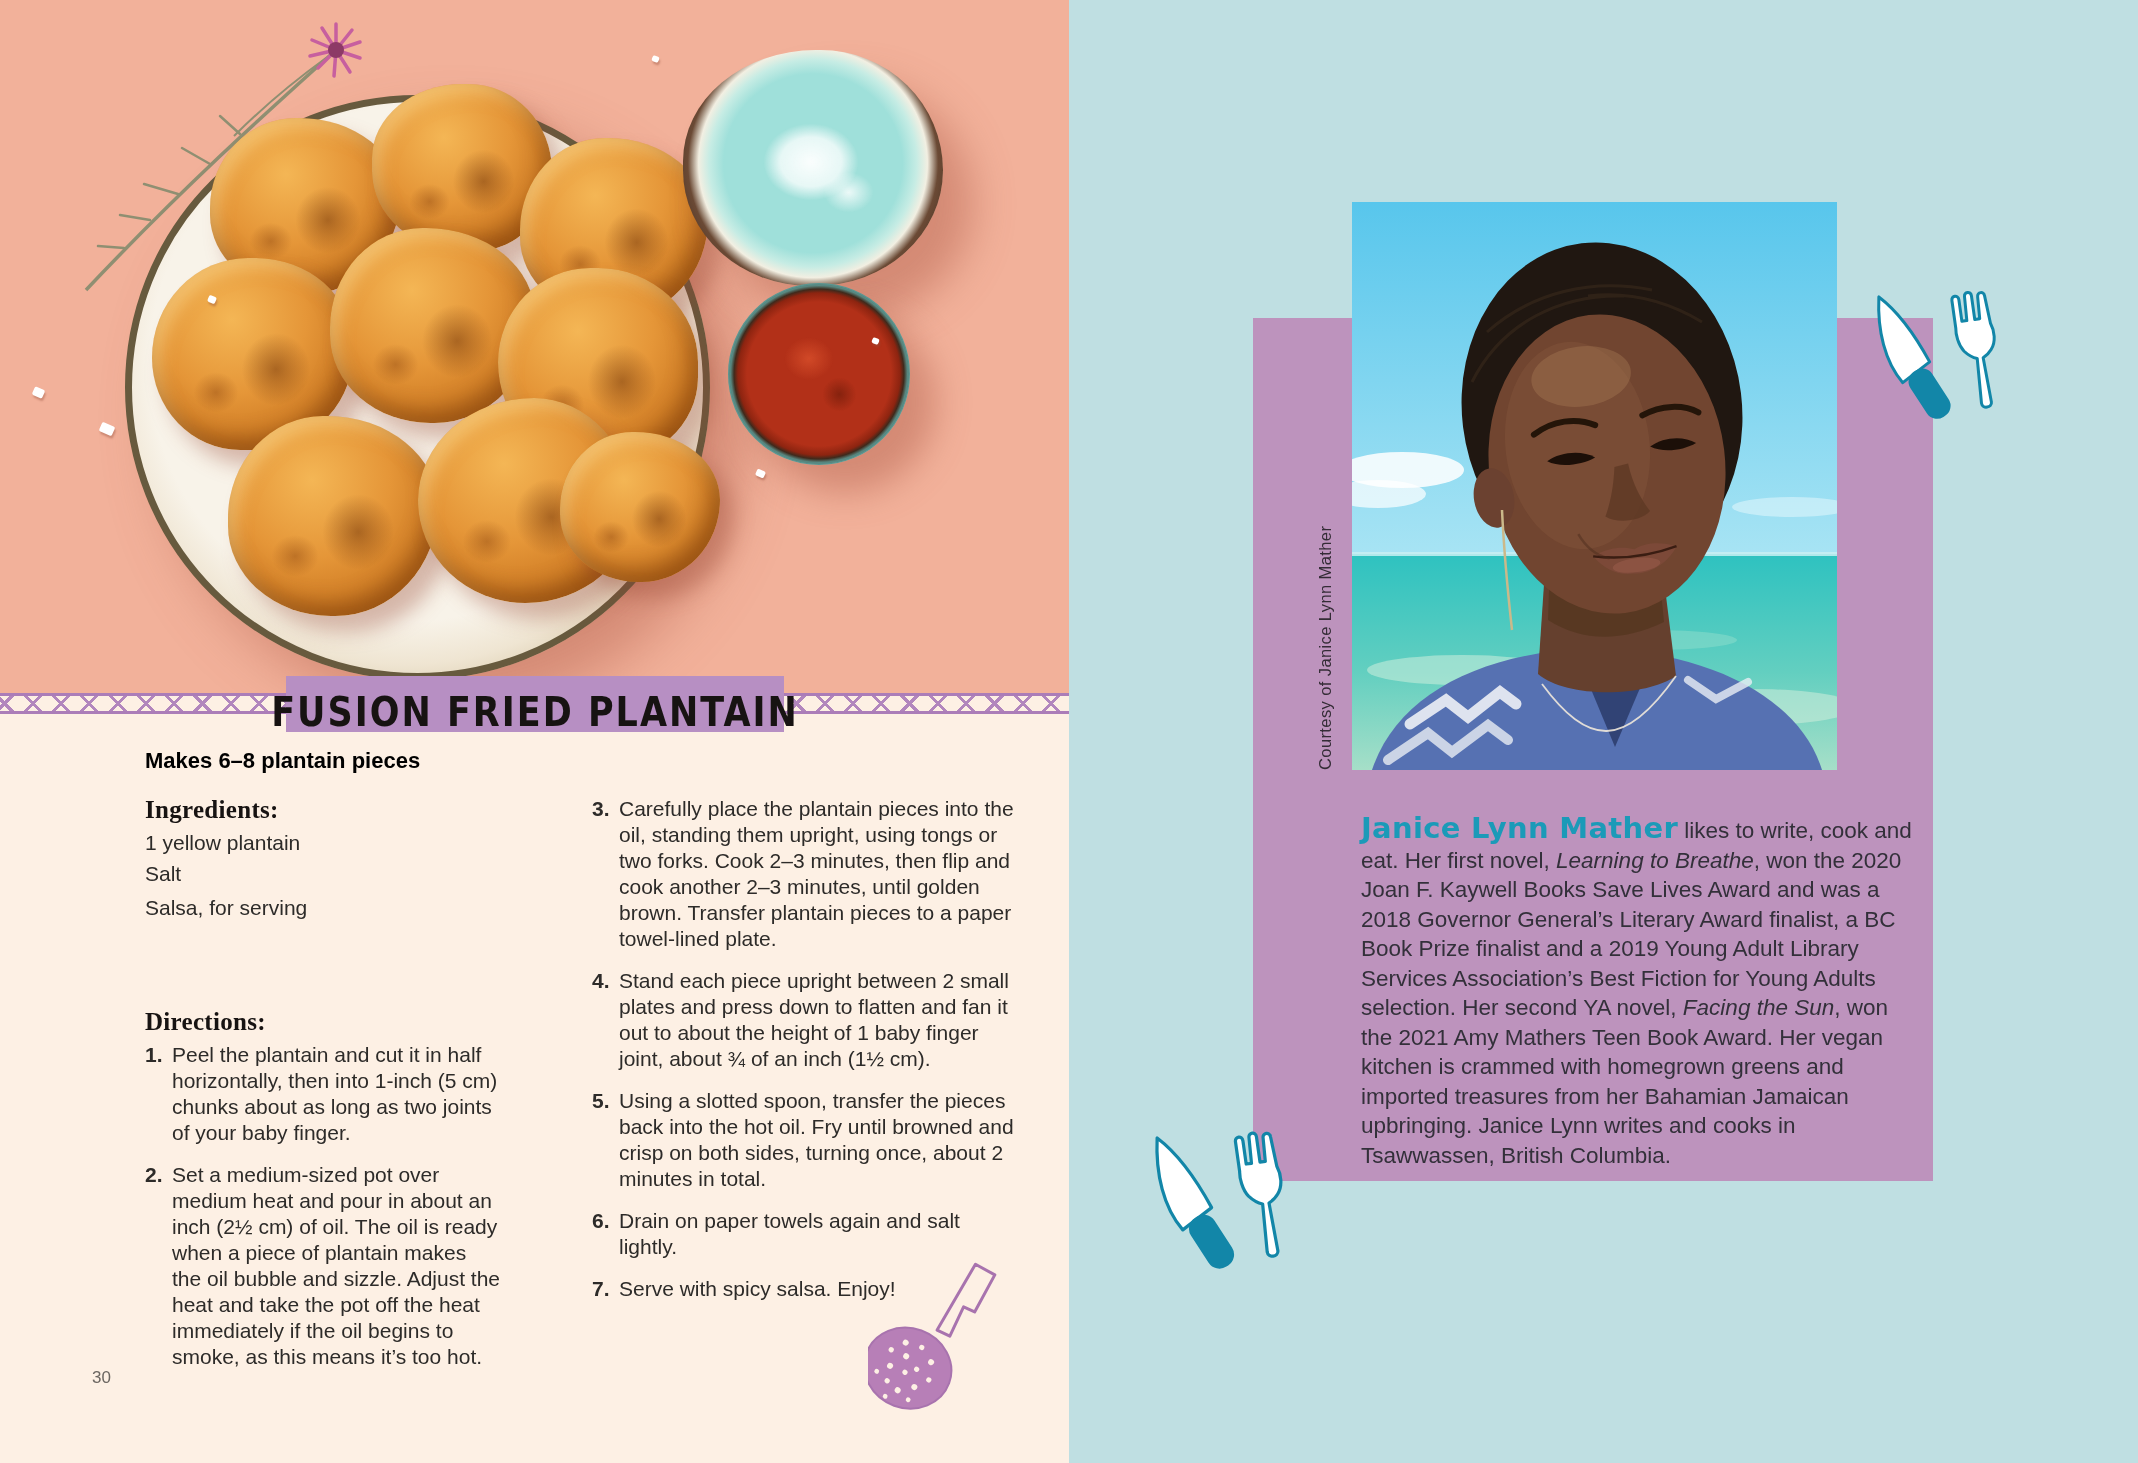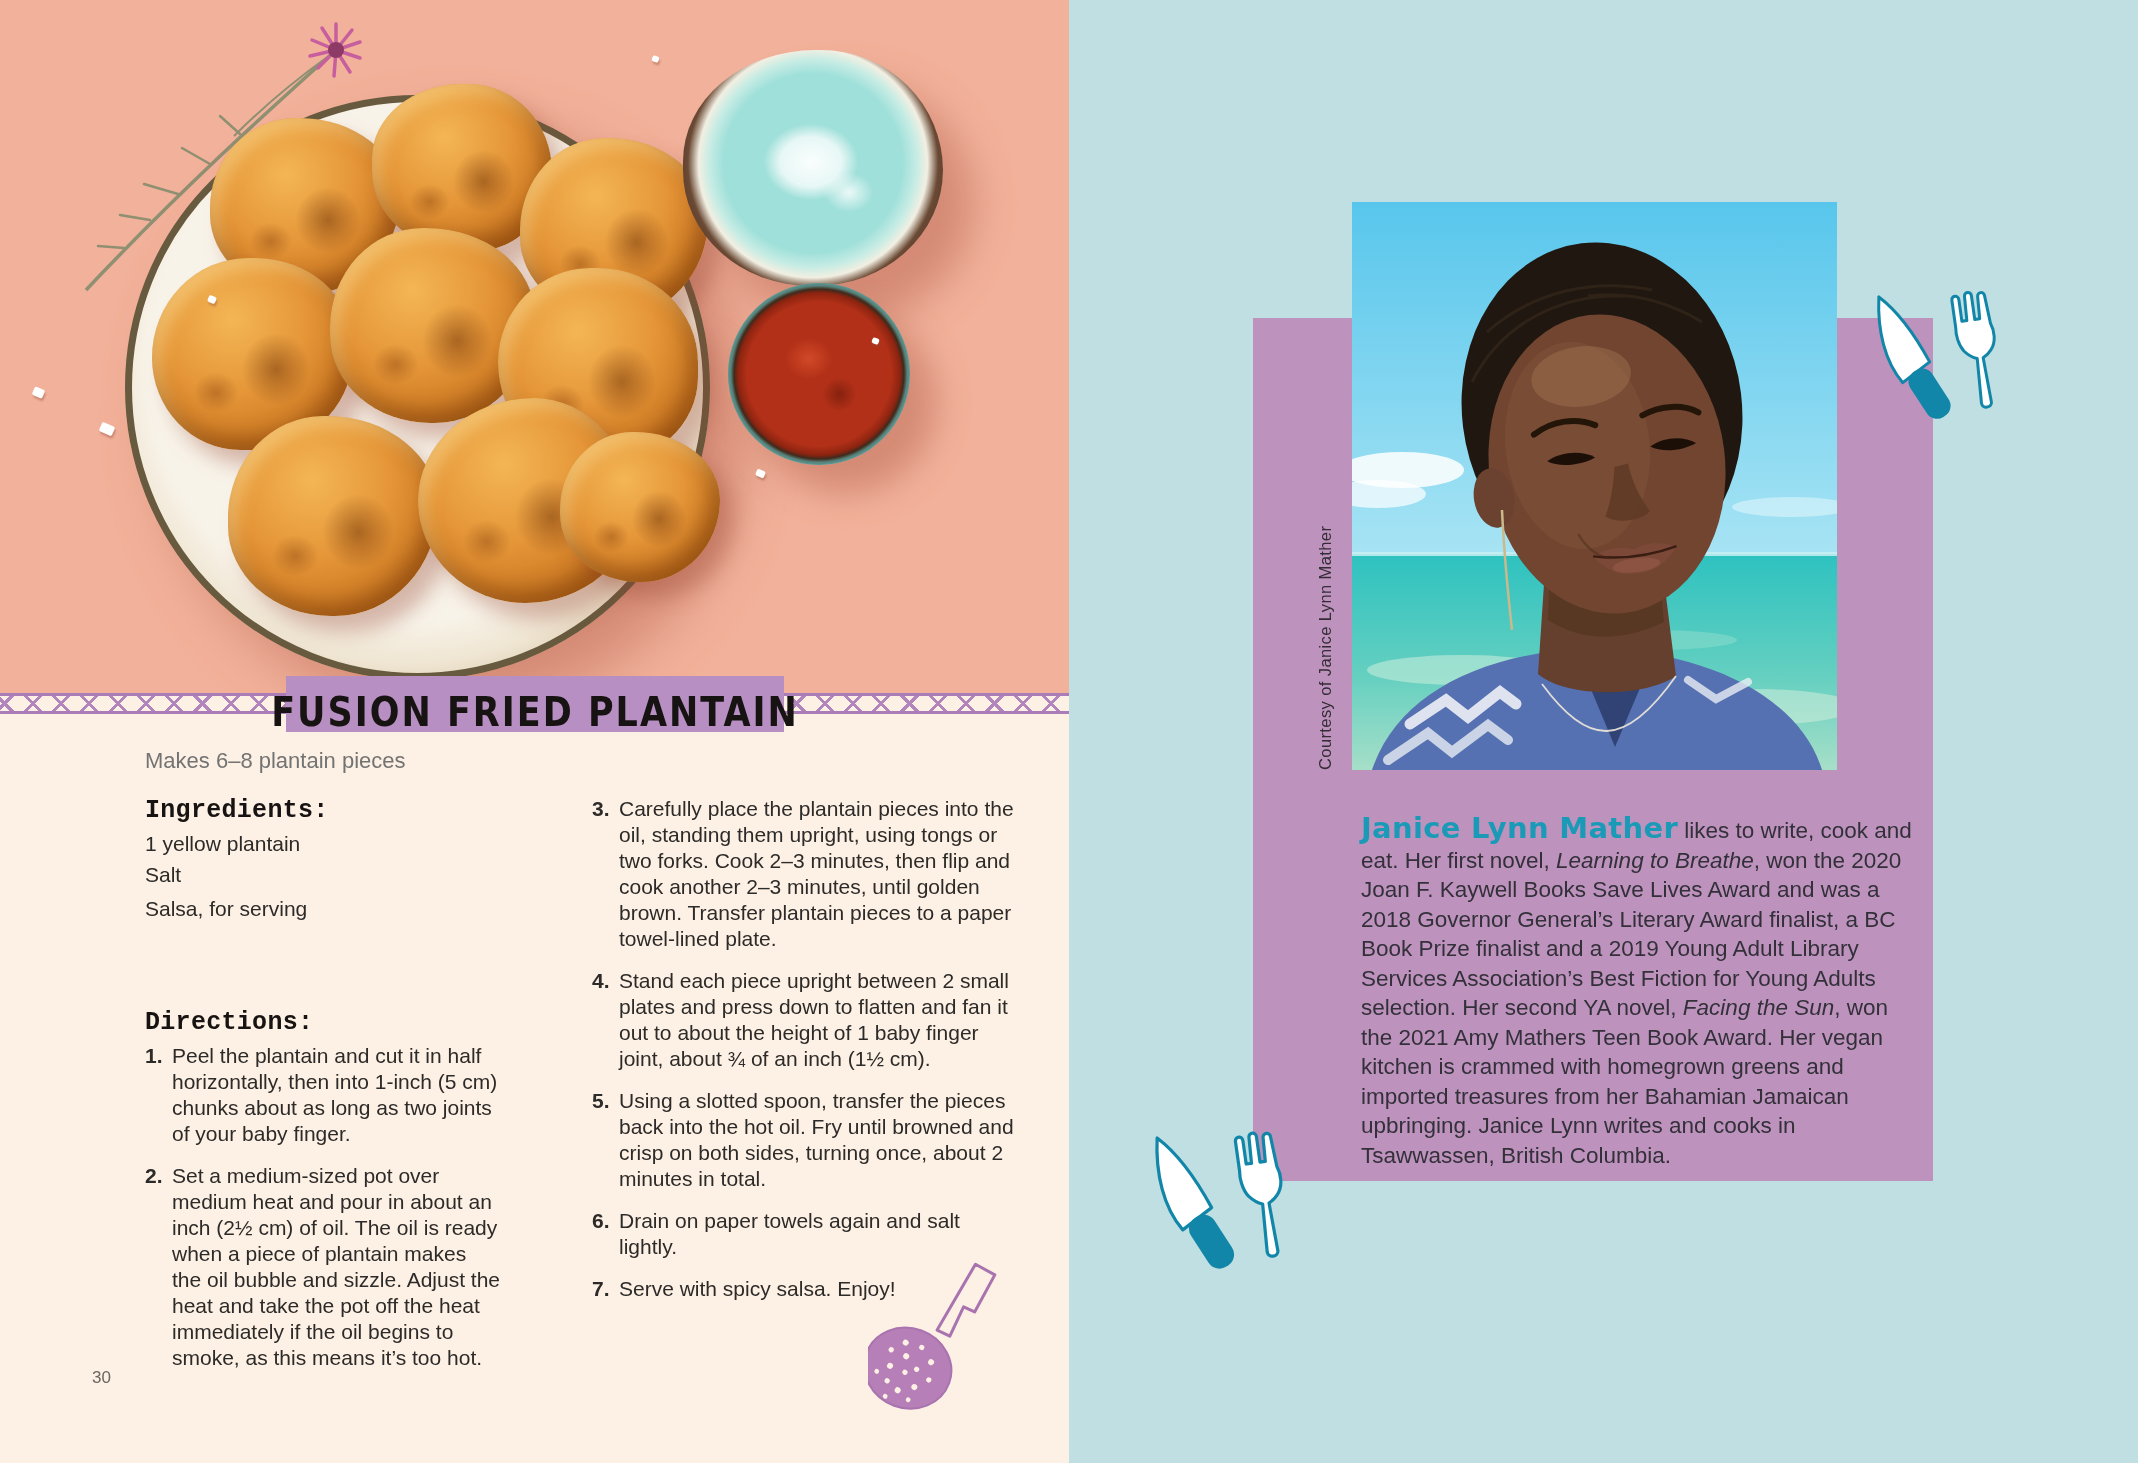--- a/index.html
+++ b/index.html
@@ -40,23 +40,23 @@
   .flower { position:absolute; left:28px; top:12px; }
   .ribbon { position:absolute; left:0; top:693px; width:1069px; height:21px; background-color:#fdf0e4;
     border-top:3px solid #ab7db8; border-bottom:3px solid #ab7db8;
     background-image:
       repeating-linear-gradient(45deg, transparent 0 7px, #b286bd 7px 10px, transparent 10px 20px),
       repeating-linear-gradient(135deg, transparent 0 7px, #b286bd 7px 10px, transparent 10px 20px); }
   .title-banner { position:absolute; left:286px; top:676px; width:498px; height:56px; background:#b78fc3; z-index:3;
     display:flex; align-items:flex-end; justify-content:center; }
   .title-banner span { font-family:"DejaVu Sans",sans-serif; font-weight:800; font-size:35px; letter-spacing:2px;
     color:#171312; transform:scaleY(1.18); display:inline-block; white-space:nowrap; }
-  .makes { position:absolute; left:145px; top:748px; width:520px; font-weight:normal; font-size:22px; color:#737373; }
+  .makes { position:absolute; left:145px; top:748px; width:520px; font-weight:bold; font-size:22px; color:#000000; }
   .col-ing { position:absolute; left:145px; top:796px; width:352px; }
-  .sect-h { font-family:Liberation Mono, monospace; font-weight:800; font-size:25px; color:#171312; letter-spacing:.3px; margin-bottom:6px; }
+  .sect-h { font-family:Liberation Serif, serif; font-weight:800; font-size:25px; color:#171312; letter-spacing:.3px; margin-bottom:6px; }
   .ing-item { font-size:21px; line-height:26px; margin-bottom:8px; }
   .col-dir { position:absolute; left:145px; top:1008px; width:356px; }
   .col2 { position:absolute; left:592px; top:796px; width:428px; }
   .step { display:flex; font-size:21px; line-height:26px; margin-bottom:16px; }
   .step .num { font-weight:bold; min-width:27px; flex:0 0 27px; }
   .spoon-illo { position:absolute; left:868px; top:1250px; z-index:2; }
   .pageno { position:absolute; font-size:17px; color:#6b6661; }
   .pageno-left { left:92px; top:1368px; }
   
   .page-right { position:absolute; left:1069px; top:0; width:1069px; height:1463px; background:#bfdfe2; }

